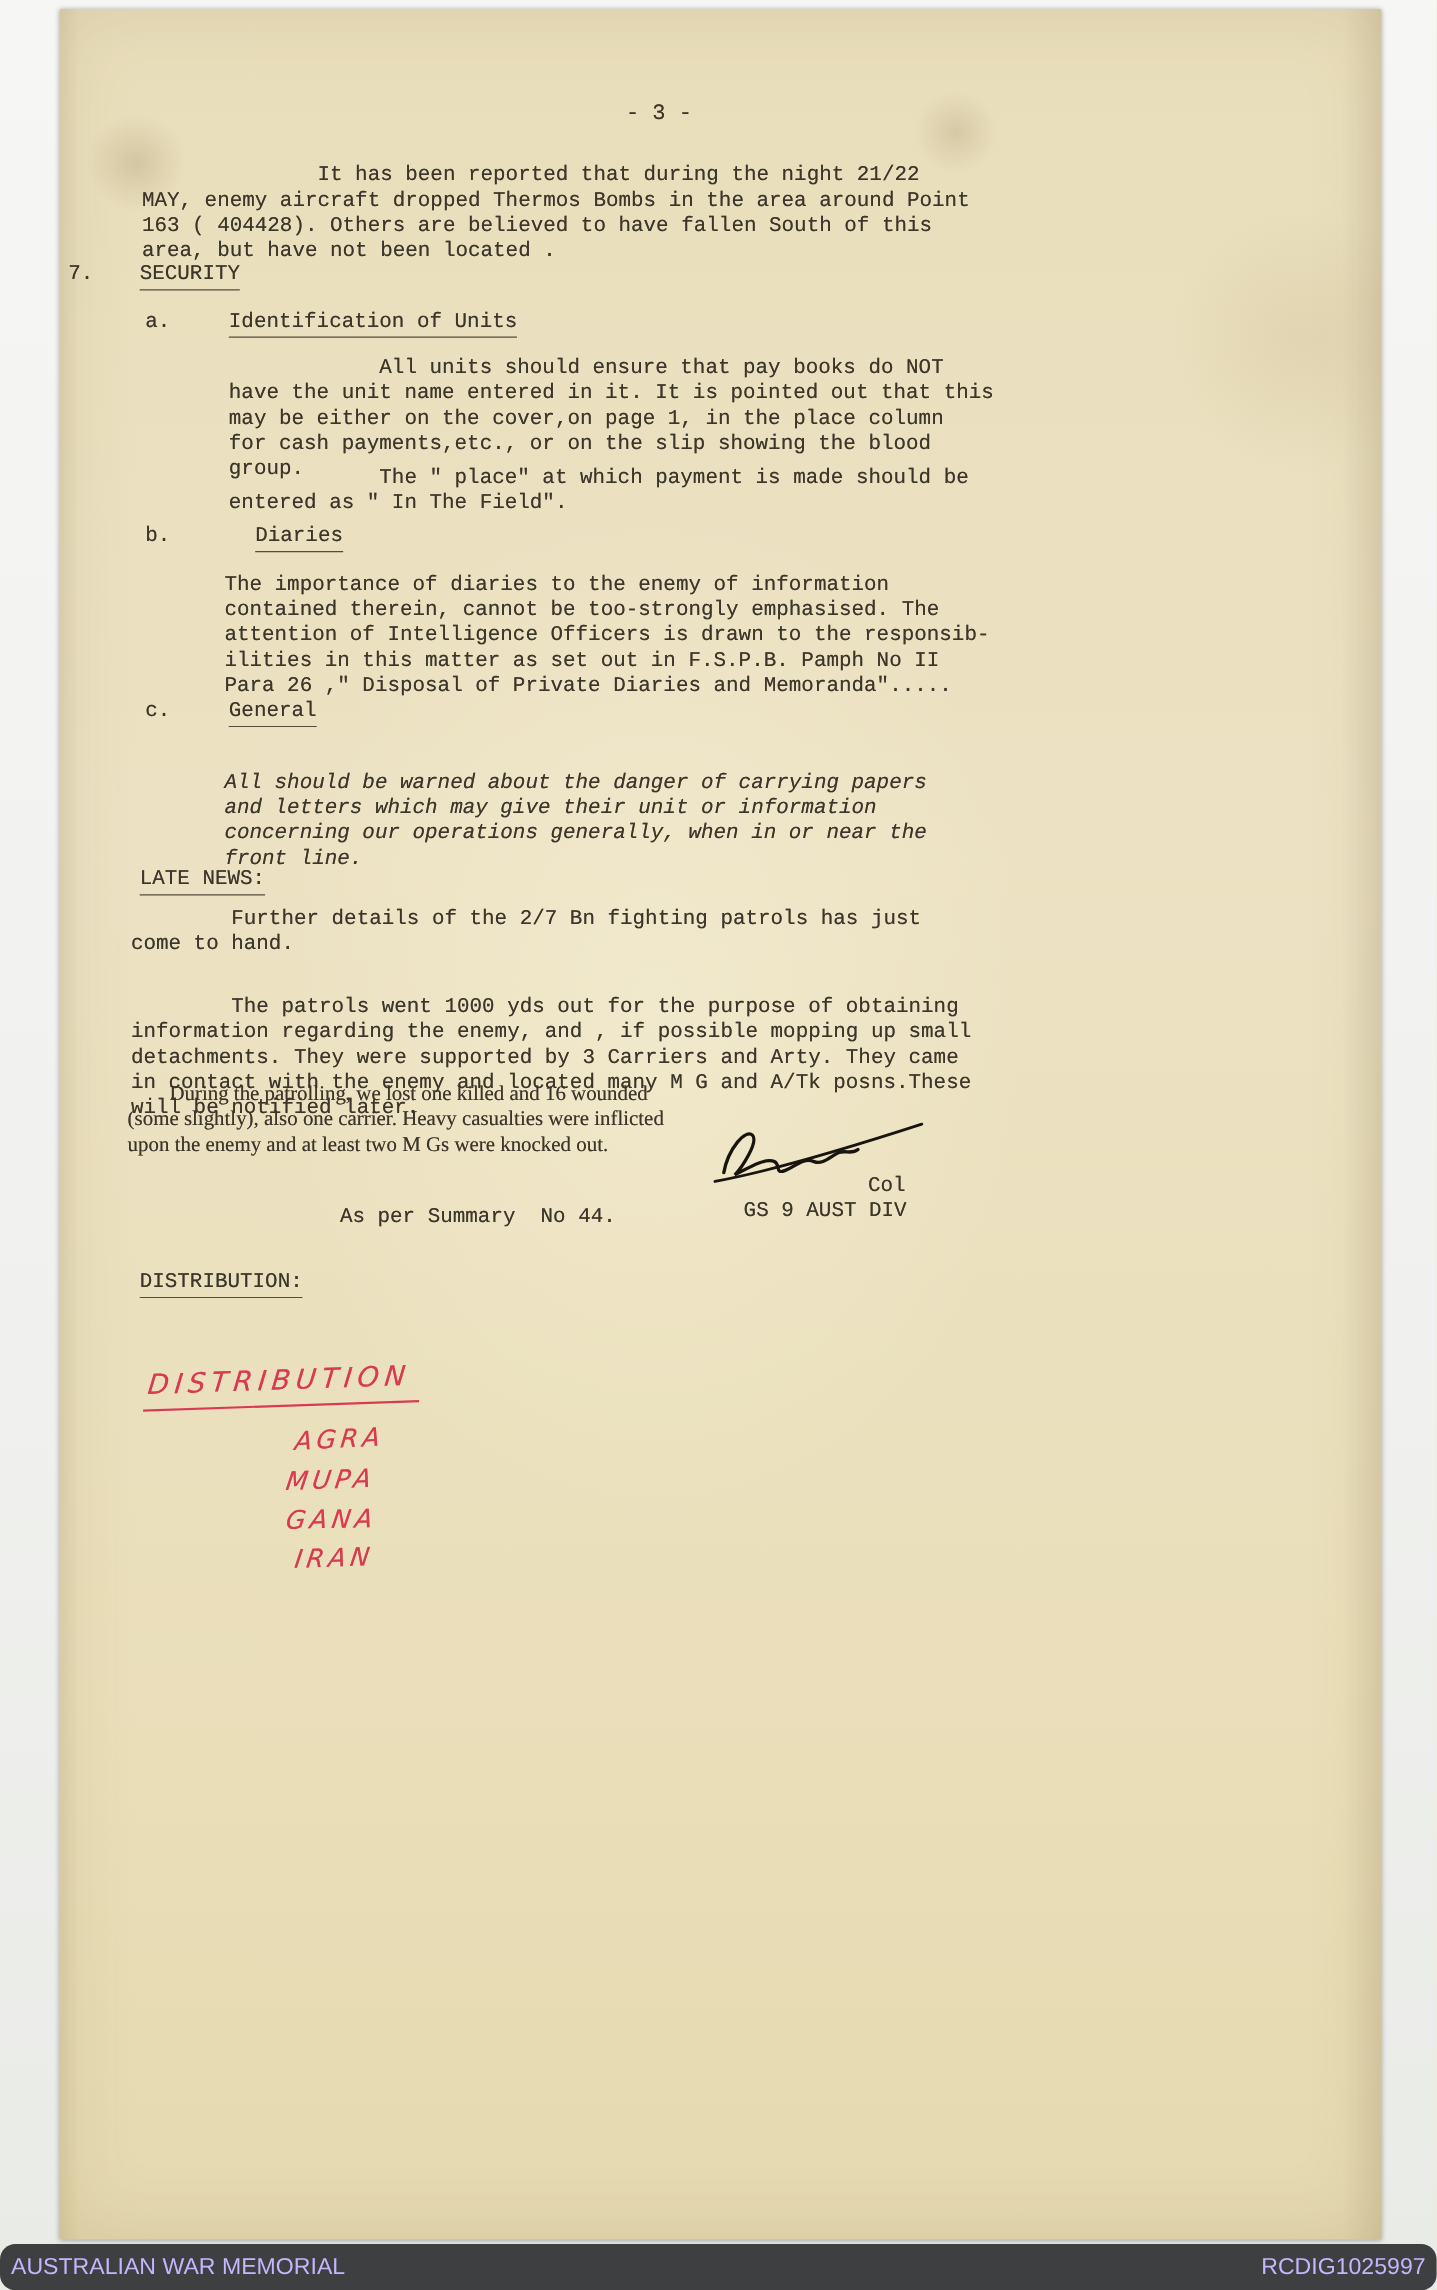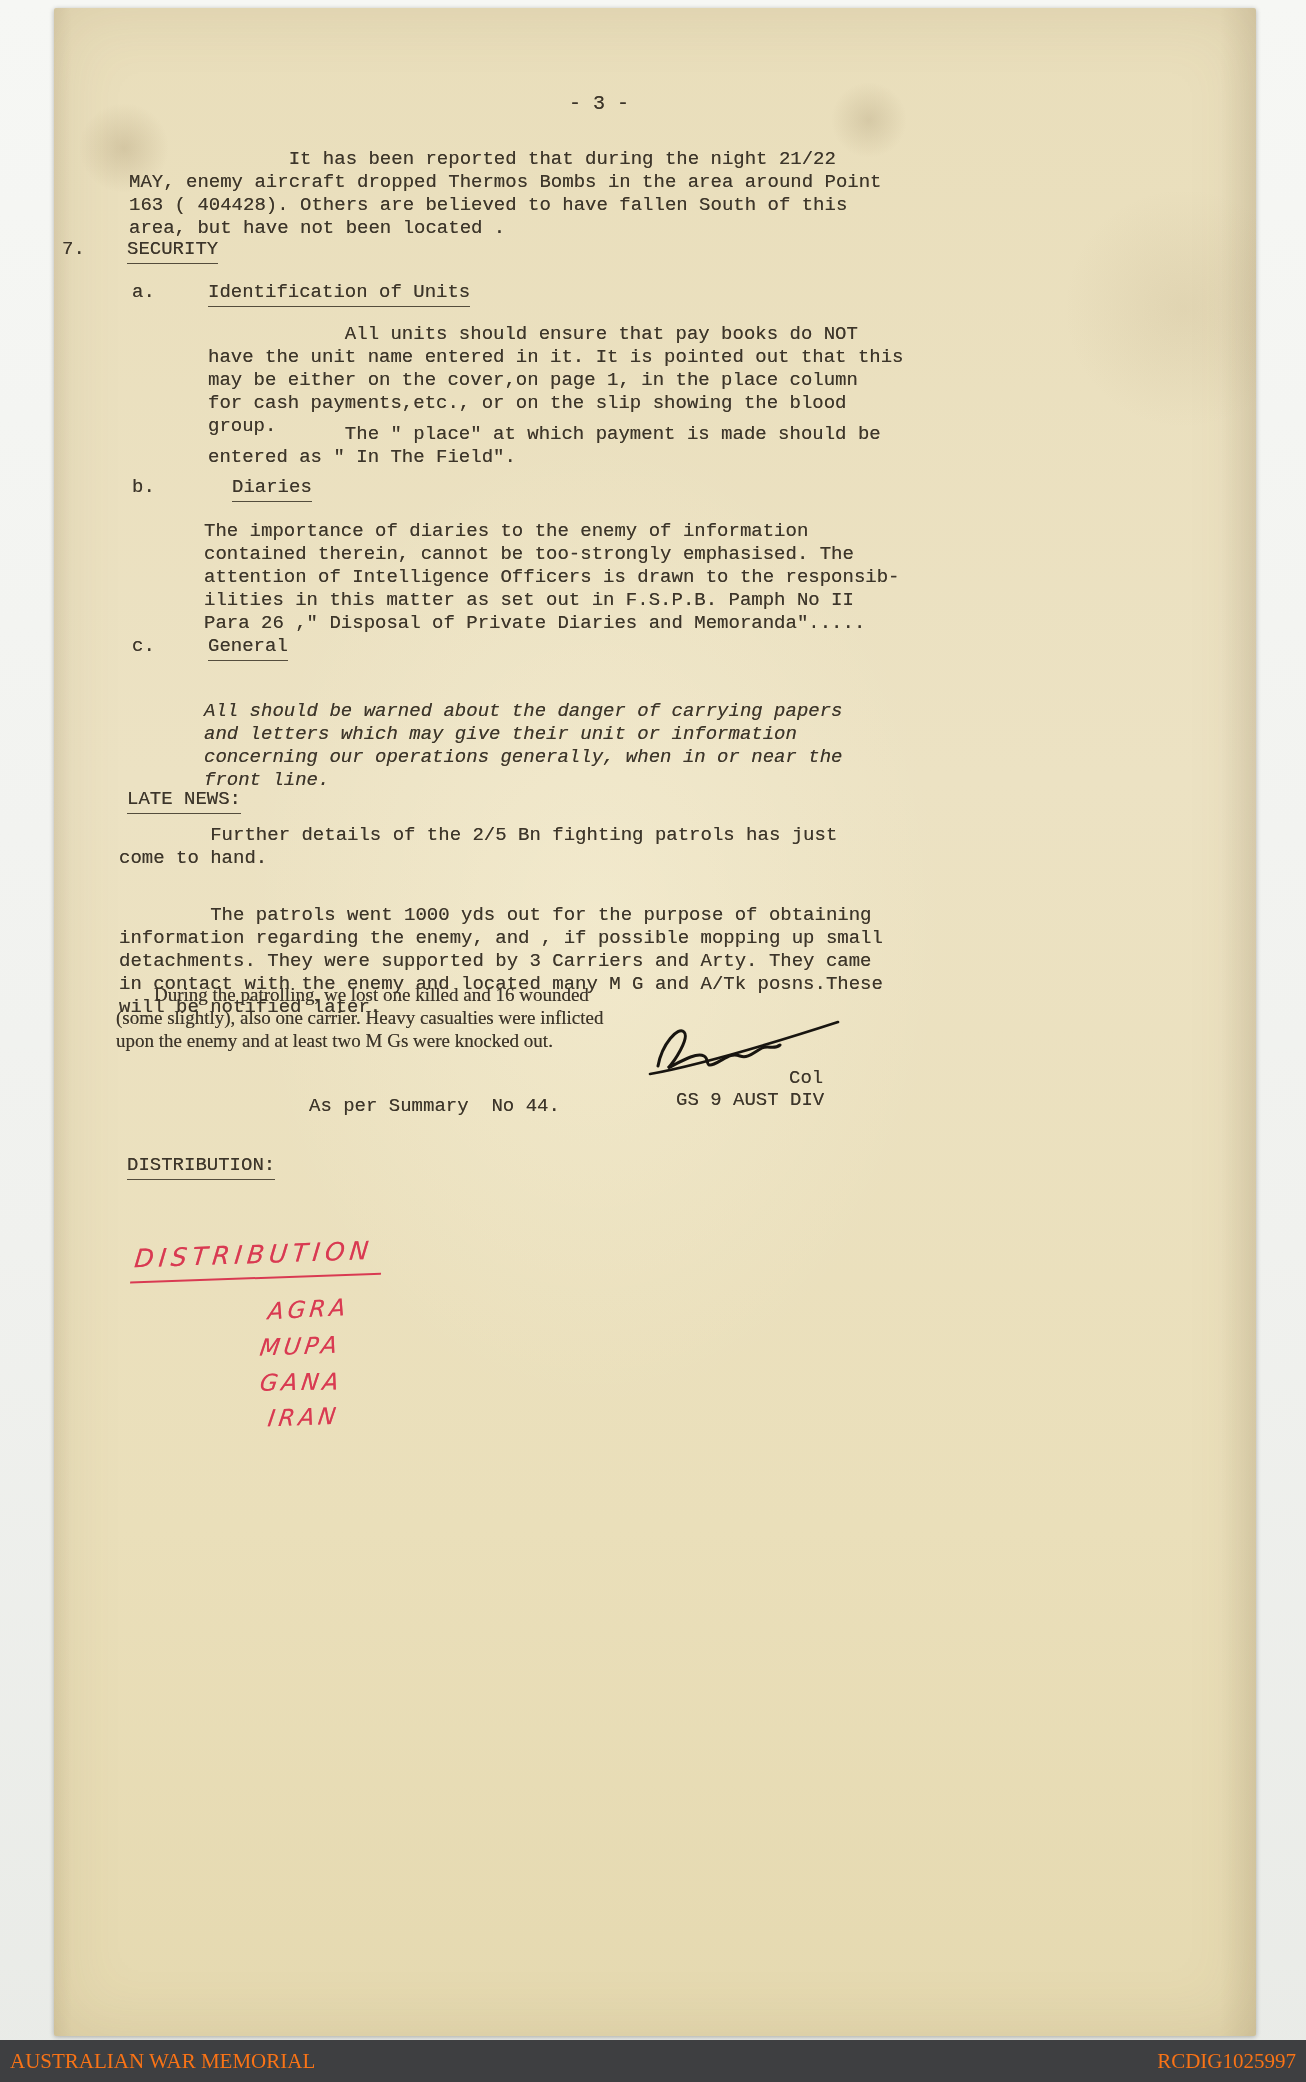--- a/index.html
+++ b/index.html
@@ -70,23 +70,24 @@
   .footer-bar {
     position: absolute;
     left: 0; right: 0; bottom: 0;
     height: 42px;
     background: #3e3f41;
     display: flex;
     justify-content: space-between;
     align-items: center;
     padding: 0 10px;
     box-sizing: border-box;
-    font-family: Liberation Serif, serif;
+    font-family: Liberation Sans, sans-serif;
     font-size: 21px;
-    color: #f97316;
+    color: #c4b5fd;
+    border-radius: 14px;
   }
 </style>
 </head>
 <body>
 
 <div class="stage">
 
   <div class="paper">
 
     <div class="tw center" style="top:84px;">- 3 -</div>
@@ -118,21 +119,21 @@
 Para 26 ," Disposal of Private Diaries and Memoranda".....</div>
 
     <div class="tw" style="left:78px; top:627px;">c.</div>
     <div class="tw uline" style="left:154px; top:627px;">General</div>
     <div class="tw" style="left:150px; top:692px;font-style:italic;">All should be warned about the danger of carrying papers
 and letters which may give their unit or information
 concerning our operations generally, when in or near the
 front line.</div>
 
     <div class="tw uline" style="left:73px; top:780px;">LATE NEWS:</div>
-    <div class="tw" style="left:65px; top:816px;">        Further details of the 2/5 Bn fighting patrols has just
+    <div class="tw" style="left:65px; top:816px;">        Further details of the 2/7 Bn fighting patrols has just
 come to hand.</div>
     <div class="tw" style="left:65px; top:860px;margin-top:36px;">        The patrols went 1000 yds out for the purpose of obtaining
 information regarding the enemy, and , if possible mopping up small
 detachments. They were supported by 3 Carriers and Arty. They came
 in contact with the enemy and located many M G and A/Tk posns.These
 will be notified later.</div>
     <div class="tw" style="left:62px; top:975px;font-family:Liberation Serif, serif;">        During the patrolling, we lost one killed and 16 wounded
 (some slightly), also one carrier. Heavy casualties were inflicted
 upon the enemy and at least two M Gs were knocked out.</div>
 

